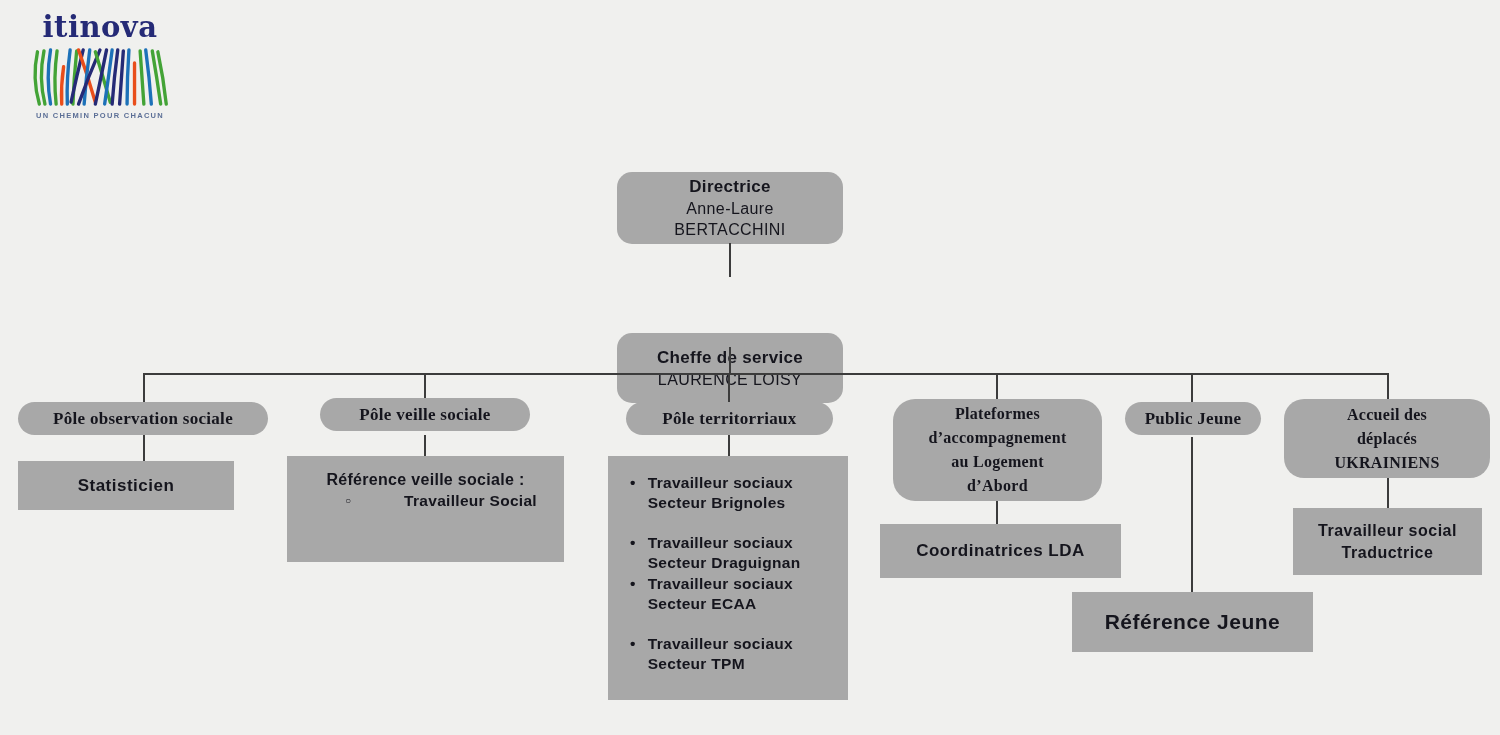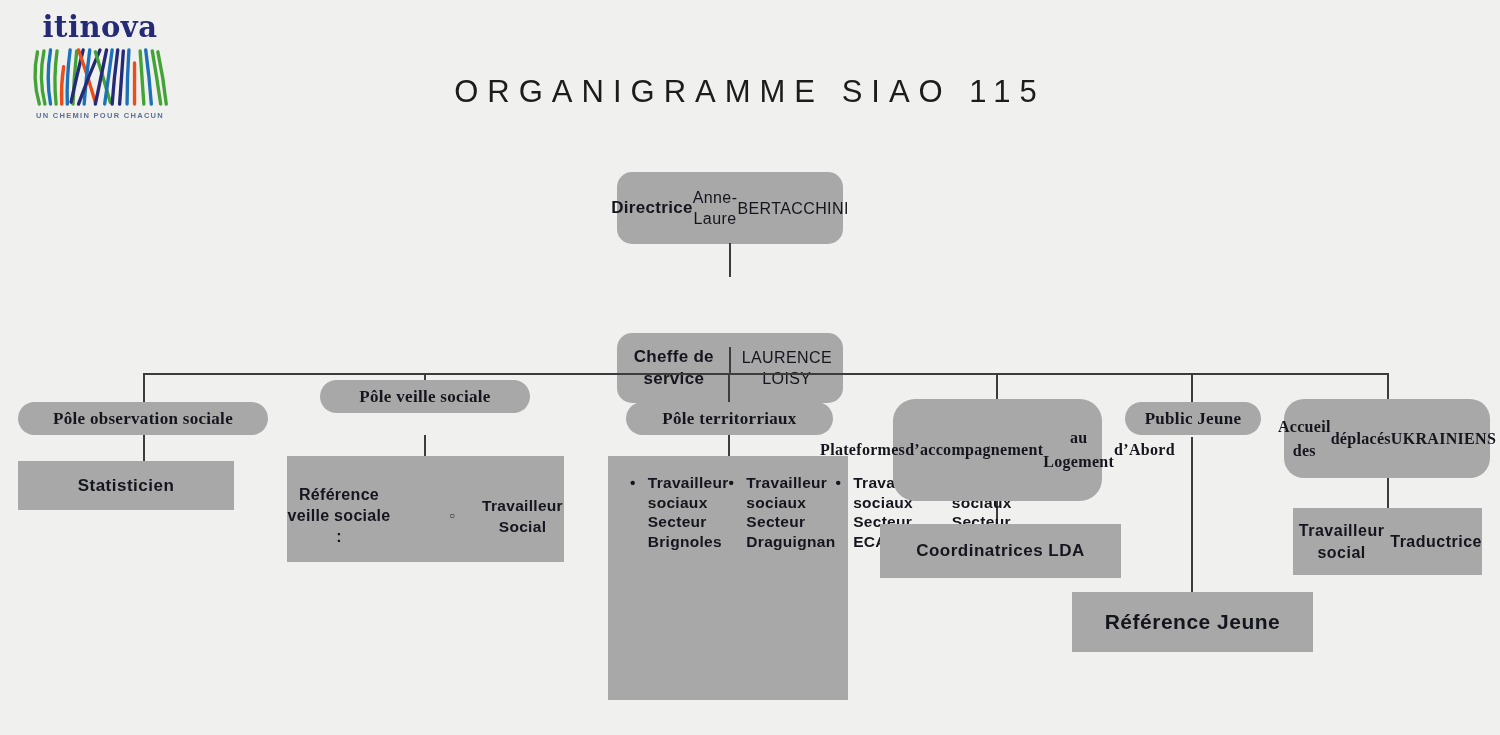--- a/index.html
+++ b/index.html
@@ -18,21 +18,21 @@
     font-size:29px;color:#252a76;line-height:34px;letter-spacing:0.5px;}
   .logo-mark{display:block;margin:2px auto 0 auto;}
   .logo-tagline{font-size:7.5px;letter-spacing:1.3px;color:#5c6f96;margin-top:3px;font-weight:700;}
 
   
   .page-title{position:absolute;left:0;right:0;top:74px;text-align:center;
     font-size:31px;font-weight:500;letter-spacing:9px;color:#1c1c1c;}
 
   
   .gbox{position:absolute;background:var(--box);color:var(--text);
-    display:flex;align-items:center;justify-content:center;
+    display:flex;flex-direction:column;align-items:center;justify-content:center;
     text-align:center;box-sizing:border-box;}
   .pill{border-radius:17px;font-weight:700;letter-spacing:0.3px;font-family:Liberation Serif, serif;}
   .rolebox{border-radius:15px;}
   .role-title{font-weight:700;font-size:17px;line-height:22px;letter-spacing:0.3px;}
   .role-name{font-size:16px;line-height:21px;letter-spacing:0.4px;}
   .childbox{font-weight:700;letter-spacing:0.5px;}
 
   
   .cline{position:absolute;background:var(--line);}
 
@@ -81,21 +81,20 @@
       <path d="M106,2 Q104,32 104,60" stroke="#1d71b8"></path>
       <path d="M112,16 Q112,40 112,60" stroke="#e94e1b"></path>
       <path d="M118,3 Q120,32 122,60" stroke="#43a336"></path>
       <path d="M124,2 Q128,32 130,60" stroke="#1d71b8"></path>
       <path d="M131,3 Q136,32 140,60" stroke="#43a336"></path>
       <path d="M137,4 Q143,32 146,60" stroke="#43a336"></path>
     </svg>
     <div class="logo-tagline">UN CHEMIN POUR CHACUN</div>
   </div>
 
-  <div class="page-title">ORGANIGRAMME SIAO 115</div>
 
   <div class="gbox rolebox" style="left:617px;top:172px;width:226px;height:72px;">
     <div class="role-title">Directrice</div>
     <div class="role-name">Anne-Laure</div>
     <div class="role-name">BERTACCHINI</div>
   </div>
 
   <div class="gbox rolebox" style="left:617px;top:285px;width:226px;height:70px;margin-top:48px;">
     <div class="role-title">Cheffe de service</div>
     <div class="role-name">LAURENCE LOISY</div>
@@ -114,21 +113,21 @@
   <div class="cline" style="left:143px;top:435px;width:2px;height:26px;"></div>
   <div class="cline" style="left:424px;top:435px;width:2px;height:21px;"></div>
   <div class="cline" style="left:728px;top:435px;width:2px;height:21px;"></div>
   <div class="cline" style="left:996px;top:501px;width:2px;height:23px;"></div>
   <div class="cline" style="left:1191px;top:437px;width:2px;height:155px;"></div>
   <div class="cline" style="left:1387px;top:478px;width:2px;height:30px;"></div>
 
   <div class="gbox pill" style="left:18px;top:402px;width:250px;height:33px;font-size:17px;">Pôle observation sociale</div>
   <div class="gbox childbox" style="left:18px;top:461px;width:216px;height:49px;font-size:17px;">Statisticien</div>
 
-  <div class="gbox pill" style="left:320px;top:380px;width:210px;height:33px;font-size:17px;">Pôle veille sociale</div>
+  <div class="gbox pill" style="left:320px;top:398px;width:210px;height:33px;font-size:17px;">Pôle veille sociale</div>
   <div class="gbox vs-box" style="left:287px;top:456px;width:277px;height:106px;">
     <div class="vs-title">Référence veille sociale :</div>
     <div class="vs-row">
       <span class="vs-label">Travailleur Social</span>
     </div>
   </div>
 
   <div class="gbox pill" style="left:626px;top:402px;width:207px;height:33px;font-size:17px;">Pôle territorriaux</div>
   <div class="gbox terr-box" style="left:608px;top:456px;width:240px;height:244px;">
     <div class="terr-item gap-lg">

